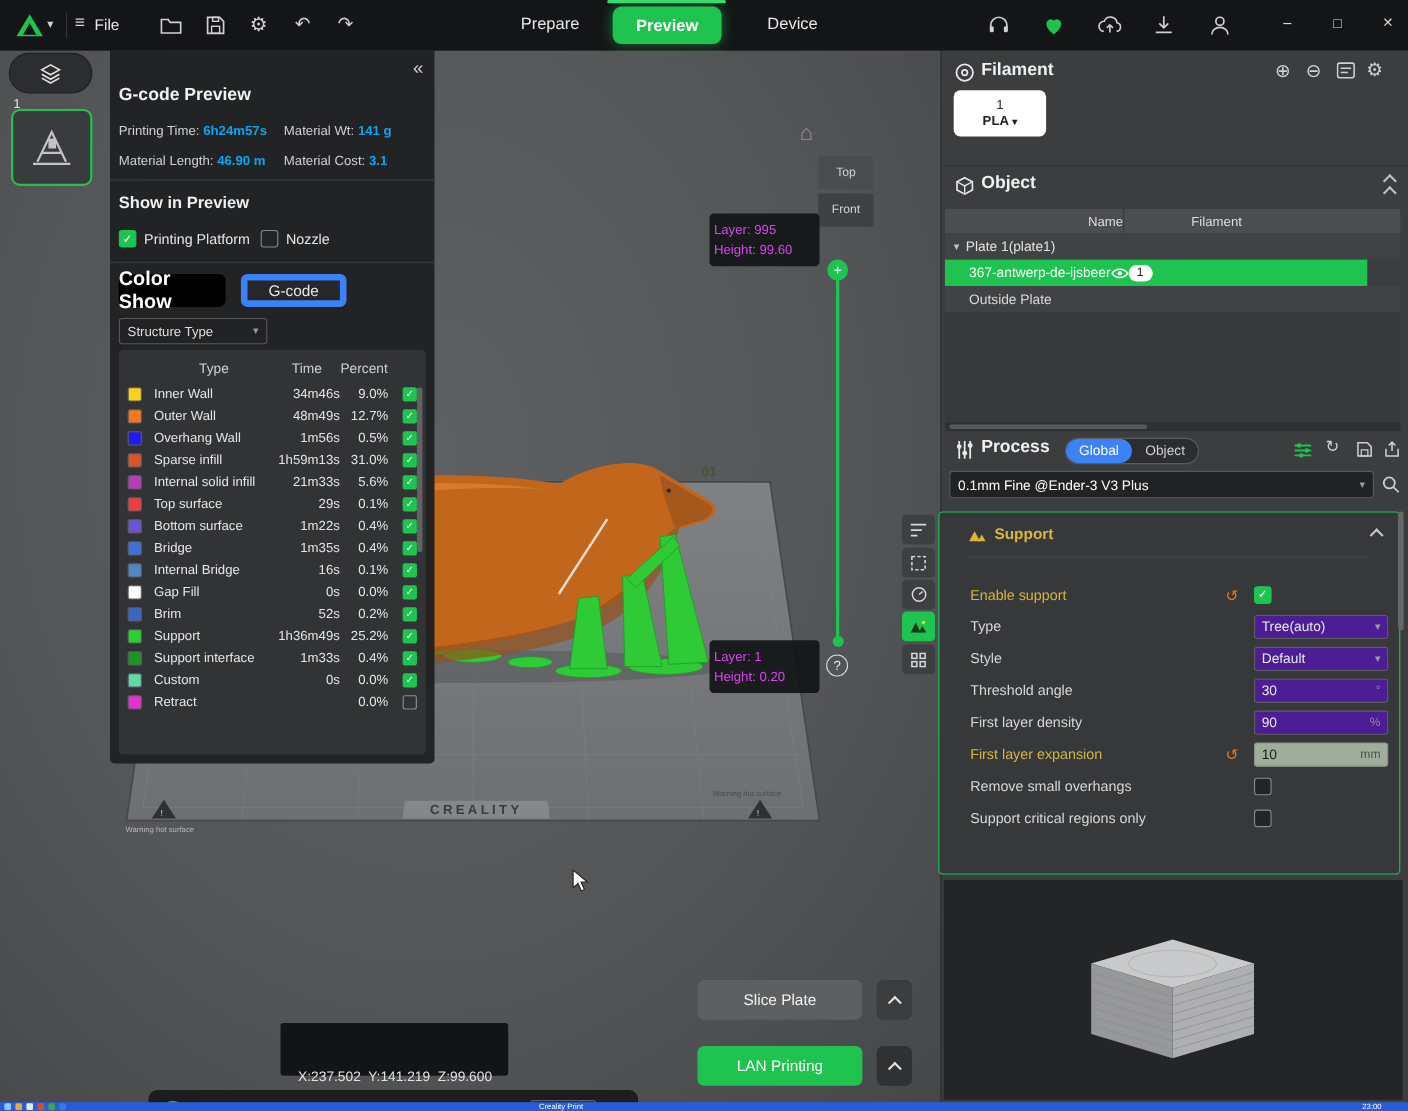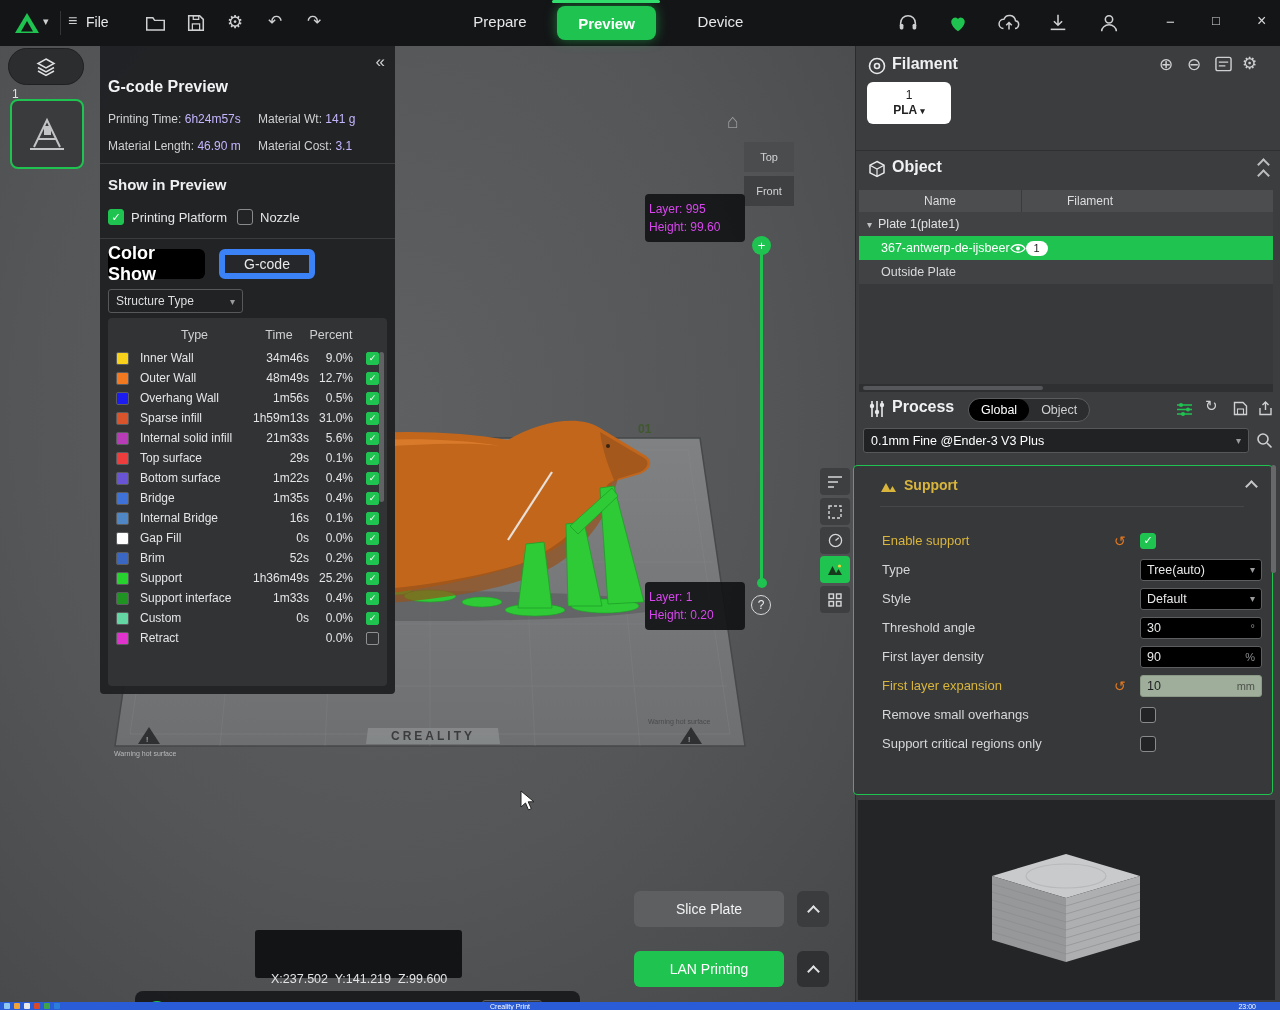--- a/index.html
+++ b/index.html
@@ -20,21 +20,21 @@
     display:flex; align-items:center; justify-content:center; color:#fff; font-size:15px; font-weight:bold;
     box-shadow:0 0 12px rgba(31,195,80,.55); }
   #preview-glow { left:552px; top:0; width:108px; height:3px; background:#34e070; border-radius:2px; }
   .winctl { font-size:15px; color:#d8d9da; }
 
   
   #gcode-panel { left:100px; top:46px; width:295px; height:648px; background:rgba(32,33,35,.97);
     border-radius:0 0 4px 4px; z-index:30; }
   #gcode-panel .divider { left:0; width:295px; height:1px; background:#3a3c3e; }
   .stat { font-size:12px; color:#cfd0d2; white-space:nowrap; }
-  .stat b { font-weight:normal; color:#c4b5fd; }
+  .stat b { font-weight:bold; color:#0ea5e9; }
   .cb { width:16px; height:16px; border-radius:3px; border:1px solid #888a8c; background:#232426;
     display:inline-flex; align-items:center; justify-content:center; font-size:11px; color:#fff; }
   .cb.on { background:#1fc350; border-color:#1fc350; }
   .cb i { font-style:normal; display:none; }
   .cb.on i { display:block; }
   #color-show-btn { background:#000000; color:#fff; border-radius:6px; font-size:18px; font-weight:bold;
     display:flex; align-items:center; justify-content:center; }
   #gcode-btn { background:#26272a; color:#e8e8e8; border:6px solid #3b82f6; border-radius:6px; font-size:14px;
     display:flex; align-items:center; justify-content:center; }
   .mini-select { background:#212224; border:1px solid #57585a; border-radius:3px; color:#dddedf; font-size:12px;
@@ -78,38 +78,38 @@
 
   
   #right-panel { left:855px; top:46px; width:425px; height:956px; background:#3b3d3f; border-left:1px solid #2a2b2d; z-index:20; }
   .sec-title { font-size:16px; font-weight:bold; color:#f0f1f2; }
   #filament-card { left:11px; top:36px; width:84px; height:42px; background:#fff; border-radius:6px; color:#222;
     display:flex; flex-direction:column; align-items:center; justify-content:center; line-height:15px; }
   #filament-card .num { font-size:12px; }
   #filament-card .mat { font-size:12px; font-weight:bold; }
   .obj-grid { display:grid; grid-template-columns:162px 30px 78px 1fr; align-items:center; }
   #obj-header { height:22px; background:#4b4d4f; font-size:12px; color:#dcdddf; }
-  #obj-header span { text-align:center; }
+  #obj-header span { text-align:right; }
   #obj-header .colsep { border-left:1px solid #3a3b3d; height:22px; }
   .obj-row { height:24px; font-size:12.5px; color:#e0e1e2; display:flex; align-items:center; background:#404244; }
   .obj-row.sel { background:#1fc350; color:#fff; }
   .pill-badge { width:22px; height:15px; background:#fff; border-radius:8px; color:#222; font-size:11px;
     display:flex; align-items:center; justify-content:center; }
   .tab-pill { display:flex; height:24px; border:1px solid #5a5c5e; border-radius:12px; background:#2c2d2f; overflow:hidden; }
   .tab-pill .t { padding:0 12px; display:flex; align-items:center; font-size:12.5px; color:#cfd0d2; }
-  .tab-pill .t.active { background:#000000; color:#fff; border-radius:12px;text-align:right; }
+  .tab-pill .t.active { background:#3b82f6; color:#fff; border-radius:12px;text-align:right; }
   #preset-select { left:7px; top:382px; width:386px; height:25px; }
 
   #support-panel { left:-3px; top:419px; width:420px; height:330px; background:#36383a; border:1px solid #1fc350; border-radius:4px; }
   .sup-row { display:flex; align-items:center; height:29px; padding:0 10px 0 28px; }
   .sup-label { flex:1; font-size:13px; color:#d6d7d8; }
   .sup-label.mod { color:#d9b53c; }
   .reset-slot { width:26px; text-align:left; font-size:14px; color:#e07820; }
   .ctl { width:122px; display:flex; }
-  .sup-select, .sup-input { width:122px; height:22px; background:#000000; border:1px solid #5c5e60; border-radius:3px;
+  .sup-select, .sup-input { width:122px; height:22px; background:#4c1d95; border:1px solid #5c5e60; border-radius:3px;
     display:flex; align-items:center; justify-content:space-between; padding:0 6px; font-size:12.5px; color:#e8e9ea; }
   .sup-input .unit { color:#8a8c8e; font-size:11px; }
   .sup-input.hl { background:#9fae9b; border-color:#8a9a86; color:#1e1f21; }
   .sup-input.hl .unit { color:#4e524c; }
   .sup-select .caret { color:#9a9b9d; font-size:10px; }
 
   .strip-btn { left:820px; width:30px; height:27px; background:#3d3f41; border-radius:4px;
     display:flex; align-items:center; justify-content:center; z-index:25; }
   .strip-btn.active { background:#1fc350; }
 
@@ -562,21 +562,21 @@
   <div class="abs obj-grid" id="obj-header" style="left:3px;top:144px;width:414px;">
     <span>Name</span>
     <span class="colsep"></span>
     <span>Filament</span>
     <span></span>
   </div>
   <div class="abs obj-row" style="left:3px;top:166px;width:414px;">
     <span style="margin-left:8px;font-size:10px;color:#bfc0c2;">▾</span>
     <span style="margin-left:6px;">Plate 1(plate1)</span>
   </div>
-  <div class="abs obj-row sel obj-grid" style="left:3px;top:190px;width:414px;">
+  <div class="abs obj-row sel obj-grid" style="left:3px;top:190px;width:384px;">
     <span style="padding-left:22px;white-space:nowrap;overflow:hidden;text-overflow:ellipsis;">367-antwerp-de-ijsbeer</span>
     <svg width="16" height="11" viewBox="0 0 16 11" style="justify-self:center;">
       <path d="M1,5.5 C4,0.5 12,0.5 15,5.5 C12,10.5 4,10.5 1,5.5 Z" fill="none" stroke="#fff" stroke-width="1.4"></path>
       <circle cx="8" cy="5.5" r="2" fill="#fff"></circle>
     </svg>
     <span class="pill-badge" style="justify-self:center;">1</span>
     <span></span>
   </div>
   <div class="abs obj-row" style="left:3px;top:214px;width:414px;">
     <span style="margin-left:22px;color:#d8d9da;">Outside Plate</span>

